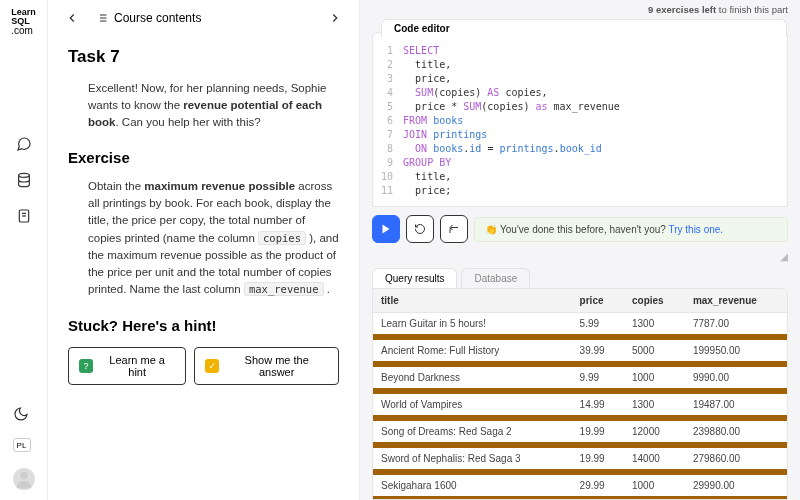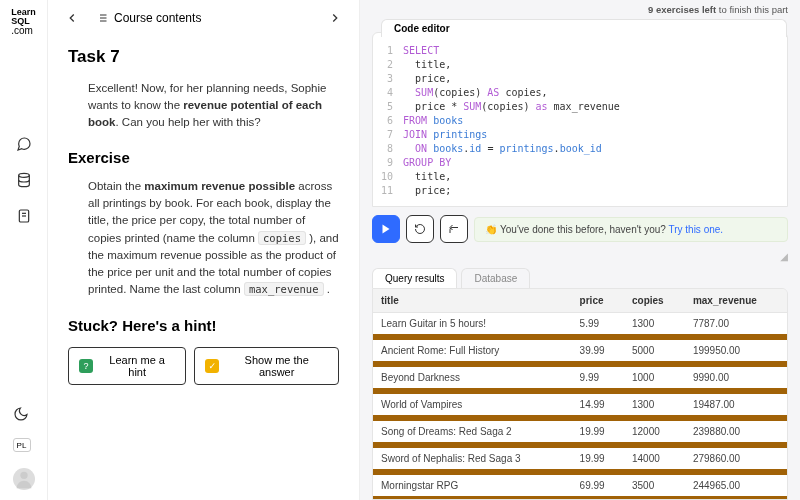--- a/index.html
+++ b/index.html
@@ -228,26 +228,20 @@
               <td>12000</td>
               <td>239880.00</td>
             </tr>
             <tr>
               <td>Sword of Nephalis: Red Saga 3</td>
               <td>19.99</td>
               <td>14000</td>
               <td>279860.00</td>
             </tr>
             <tr>
-              <td>Morningstar RPG</td>
-              <td>69.99</td>
-              <td>3500</td>
-              <td>244965.00</td>
-            </tr>
-            <tr>
               <td>Sekigahara 1600</td>
               <td>29.99</td>
               <td>1000</td>
               <td>29990.00</td>
             </tr>
           </tbody>
       </table>
     </div>
   </div>
 </div>

